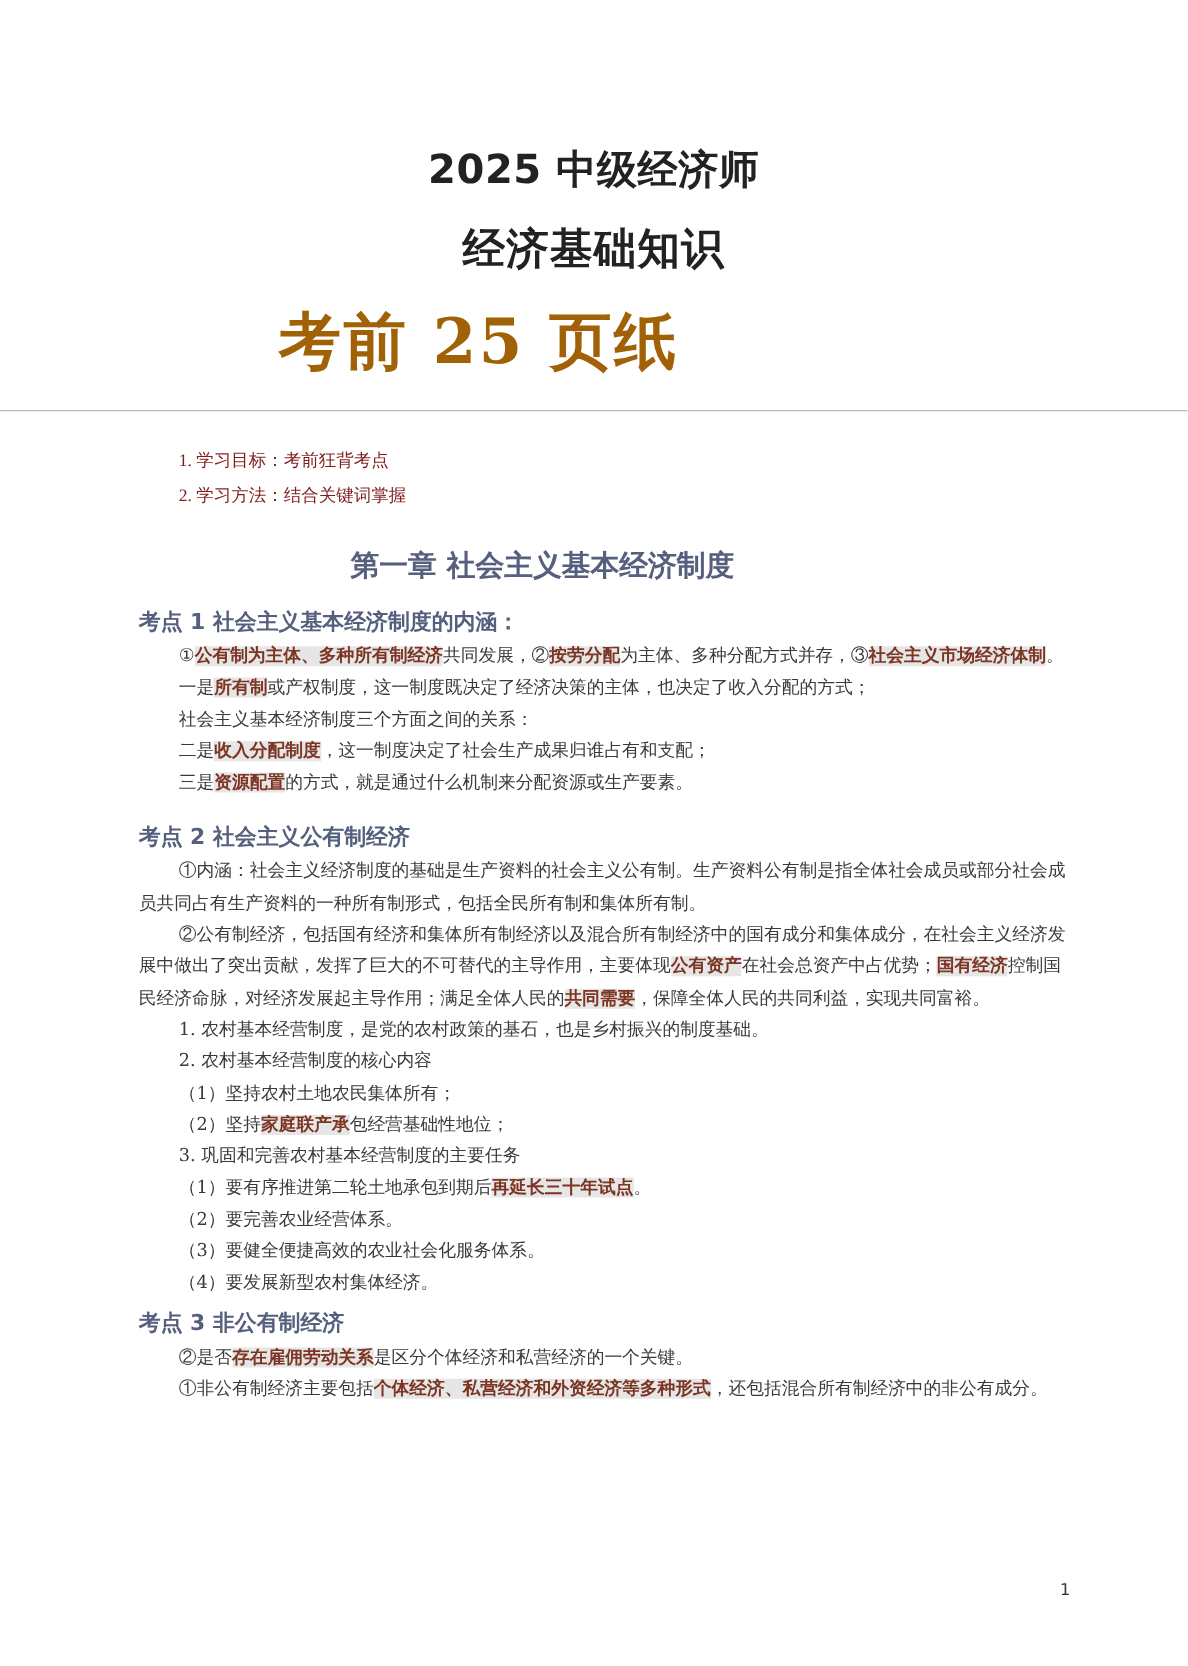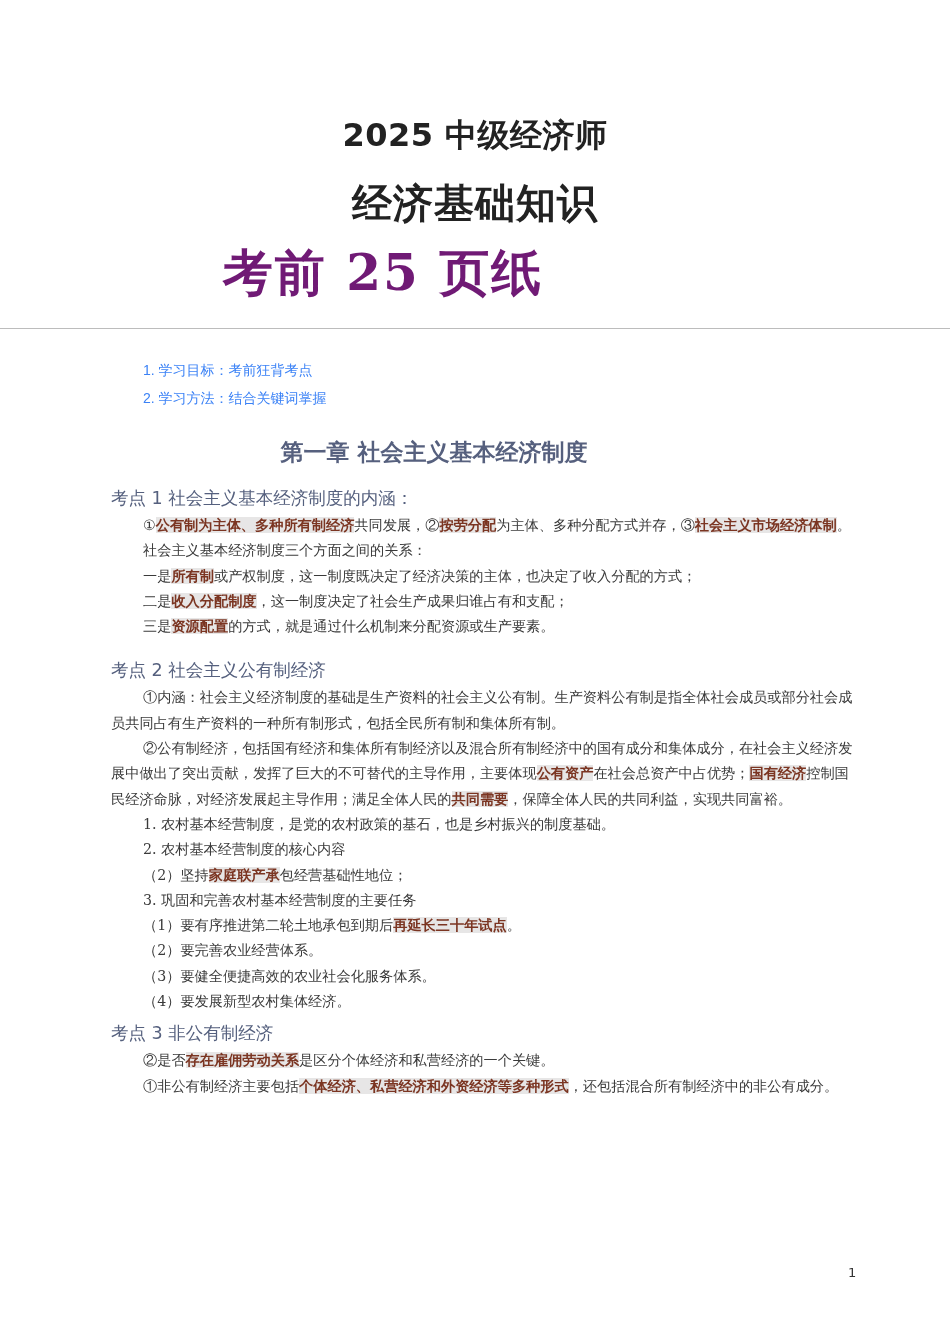--- a/index.html
+++ b/index.html
@@ -1,30 +1,30 @@
 <!DOCTYPE html>
 <html><head>
 <meta charset="utf-8">
 <style>
   html, body { margin:0; padding:0; background:#ffffff; }
   body { width:950px; height:1333px; position:relative; overflow:hidden;
          font-family:"DejaVu Serif", serif; color:#333; }
   .title1, .title2 { position:absolute; left:0; width:950px; text-align:center;
          font-family:"DejaVu Sans", sans-serif; font-weight:bold; color:#222; }
   .title1 { top:114px; font-size:32px; letter-spacing:0.5px; }
-  .title2 { top:176px; font-size:40px; letter-spacing:1px; }
+  .title2 { top:176px; font-size:34px; letter-spacing:1px; }
   .title3 { position:absolute; left:0; width:766px; text-align:center; top:240px;
-         font-family:"DejaVu Serif", serif; font-weight:bold; font-size:50px; color:#701a75; letter-spacing:2px; }
+         font-family:"DejaVu Serif", serif; font-weight:bold; font-size:50px; color:#a16207; letter-spacing:2px; }
   .divider { position:absolute; left:0; top:328px; width:950px; height:0; border-top:1.5px solid #bcbcbc; }
-  .goals { position:absolute; left:143px; top:358px; font-family:Liberation Sans, sans-serif; font-size:14px; color:#3b82f6; }
+  .goals { position:absolute; left:143px; top:358px; font-family:Liberation Serif, serif; font-size:14px; color:#7f1d1d; }
   .goals div { height:28px; line-height:24px; }
   .chapter { position:absolute; left:0; width:868px; text-align:center; top:437px;
          font-weight:bold; font-size:23px; color:#56607e; }
   .content { position:absolute; left:111px; width:748px; top:483px; font-size:14.2px; line-height:25.3px; color:#3a3a3a; }
-  .h { font-family:"DejaVu Sans", sans-serif; font-weight:normal; font-size:17.5px; color:#55607e; line-height:26px; margin:2px 0 2px 0; }
+  .h { font-family:"DejaVu Sans", sans-serif; font-weight:bold; font-size:17.5px; color:#55607e; line-height:26px; margin:2px 0 2px 0; }
   p { margin:0; }
   .ind { text-indent:32px;font-family:Liberation Serif, serif; }
   .ind2 { padding-left:32px; }
   .hl { background:#e7e6e6; color:#7b3522; font-weight:bold; }
   .pagenum { position:absolute; left:848px; top:1265px; font-family:"DejaVu Sans", sans-serif; font-size:13px; color:#333; }
 </style>
 </head>
 <body>
 
 <div class="title1">2025 中级经济师</div>
@@ -35,30 +35,31 @@
 <div class="goals">
   <div>1. 学习目标：考前狂背考点</div>
   <div>2. 学习方法：结合关键词掌握</div>
 </div>
 
 <div class="chapter">第一章 社会主义基本经济制度</div>
 
 <div class="content">
   <div class="h">考点 1 社会主义基本经济制度的内涵：</div>
   <p class="ind"><span>①</span><span class="hl">公有制为主体、多种所有制经济</span><span>共同发展，②</span><span class="hl">按劳分配</span><span>为主体、多种分配方式并存，③</span><span class="hl">社会主义市场经济体制</span><span>。</span></p>
+  <p class="ind2"><span>一是</span><span class="hl">所有制</span><span>或产权制度，这一制度既决定了经济决策的主体，也决定了收入分配的方式；</span></p>
   <p class="ind2">社会主义基本经济制度三个方面之间的关系：</p>
-  <p class="ind2"><span>一是</span><span class="hl">所有制</span><span>或产权制度，这一制度既决定了经济决策的主体，也决定了收入分配的方式；</span></p>
   <p class="ind2"><span>二是</span><span class="hl">收入分配制度</span><span>，这一制度决定了社会生产成果归谁占有和支配；</span></p>
   <p class="ind2"><span>三是</span><span class="hl">资源配置</span><span>的方式，就是通过什么机制来分配资源或生产要素。</span></p>
 
   <div class="h" style="margin-top:18px">考点 2 社会主义公有制经济</div>
   <p class="ind">①内涵：社会主义经济制度的基础是生产资料的社会主义公有制。生产资料公有制是指全体社会成员或部分社会成员共同占有生产资料的一种所有制形式，包括全民所有制和集体所有制。</p>
   <p class="ind"><span>②公有制经济，包括国有经济和集体所有制经济以及混合所有制经济中的国有成分和集体成分，在社会主义经济发展中做出了突出贡献，发挥了巨大的不可替代的主导作用，主要体现</span><span class="hl">公有资产</span><span>在社会总资产中占优势；</span><span class="hl">国有经济</span><span>控制国民经济命脉，对经济发展起主导作用；满足全体人民的</span><span class="hl">共同需要</span><span>，保障全体人民的共同利益，实现共同富裕。</span></p>
   <p class="ind2">1. 农村基本经营制度，是党的农村政策的基石，也是乡村振兴的制度基础。</p>
   <p class="ind2">2. 农村基本经营制度的核心内容</p>
+  <p class="ind2">（1）坚持农村土地农民集体所有；</p>
   <p class="ind2"><span>（2）坚持</span><span class="hl">家庭联产承</span><span>包经营基础性地位；</span></p>
   <p class="ind2">3. 巩固和完善农村基本经营制度的主要任务</p>
   <p class="ind2"><span>（1）要有序推进第二轮土地承包到期后</span><span class="hl">再延长三十年试点</span><span>。</span></p>
   <p class="ind2">（2）要完善农业经营体系。</p>
   <p class="ind2">（3）要健全便捷高效的农业社会化服务体系。</p>
   <p class="ind2">（4）要发展新型农村集体经济。</p>
 
   <div class="h" style="margin-top:6px">考点 3 非公有制经济</div>
   <p class="ind"><span>②是否</span><span class="hl">存在雇佣劳动关系</span><span>是区分个体经济和私营经济的一个关键。</span></p>
   <p class="ind"><span>①非公有制经济主要包括</span><span class="hl">个体经济、私营经济和外资经济等多种形式</span><span>，还包括混合所有制经济中的非公有成分。</span></p>

